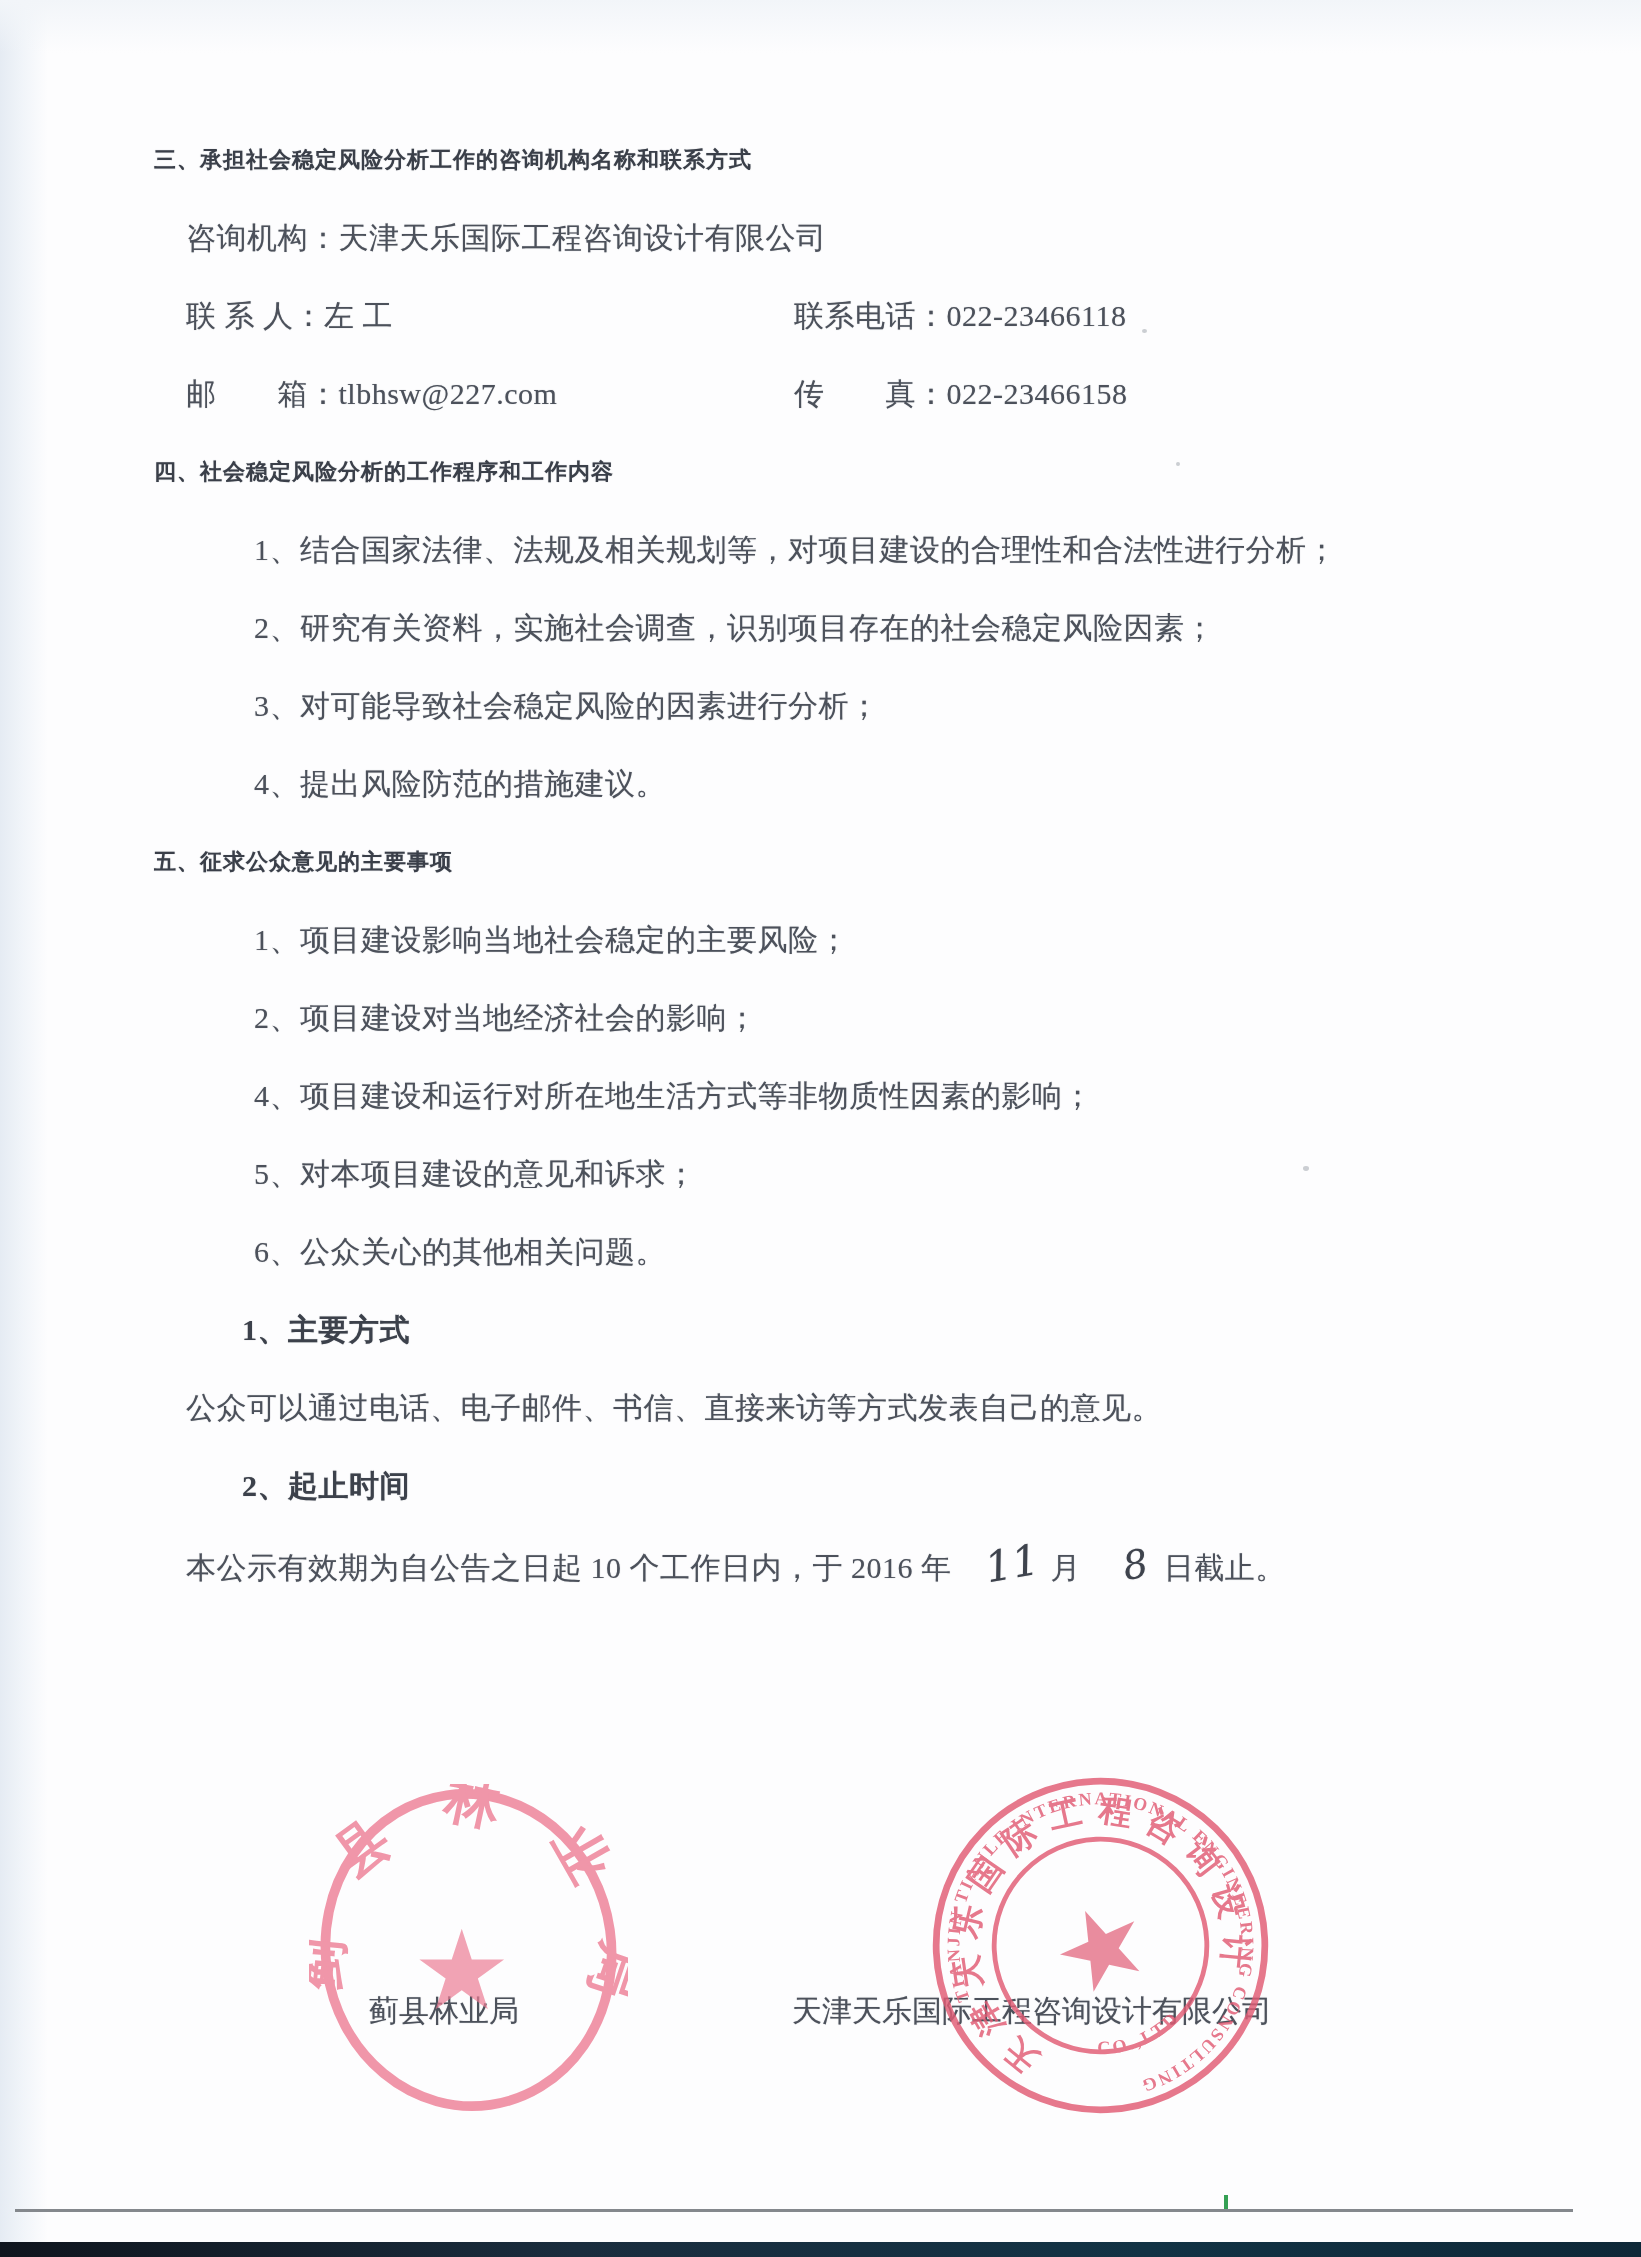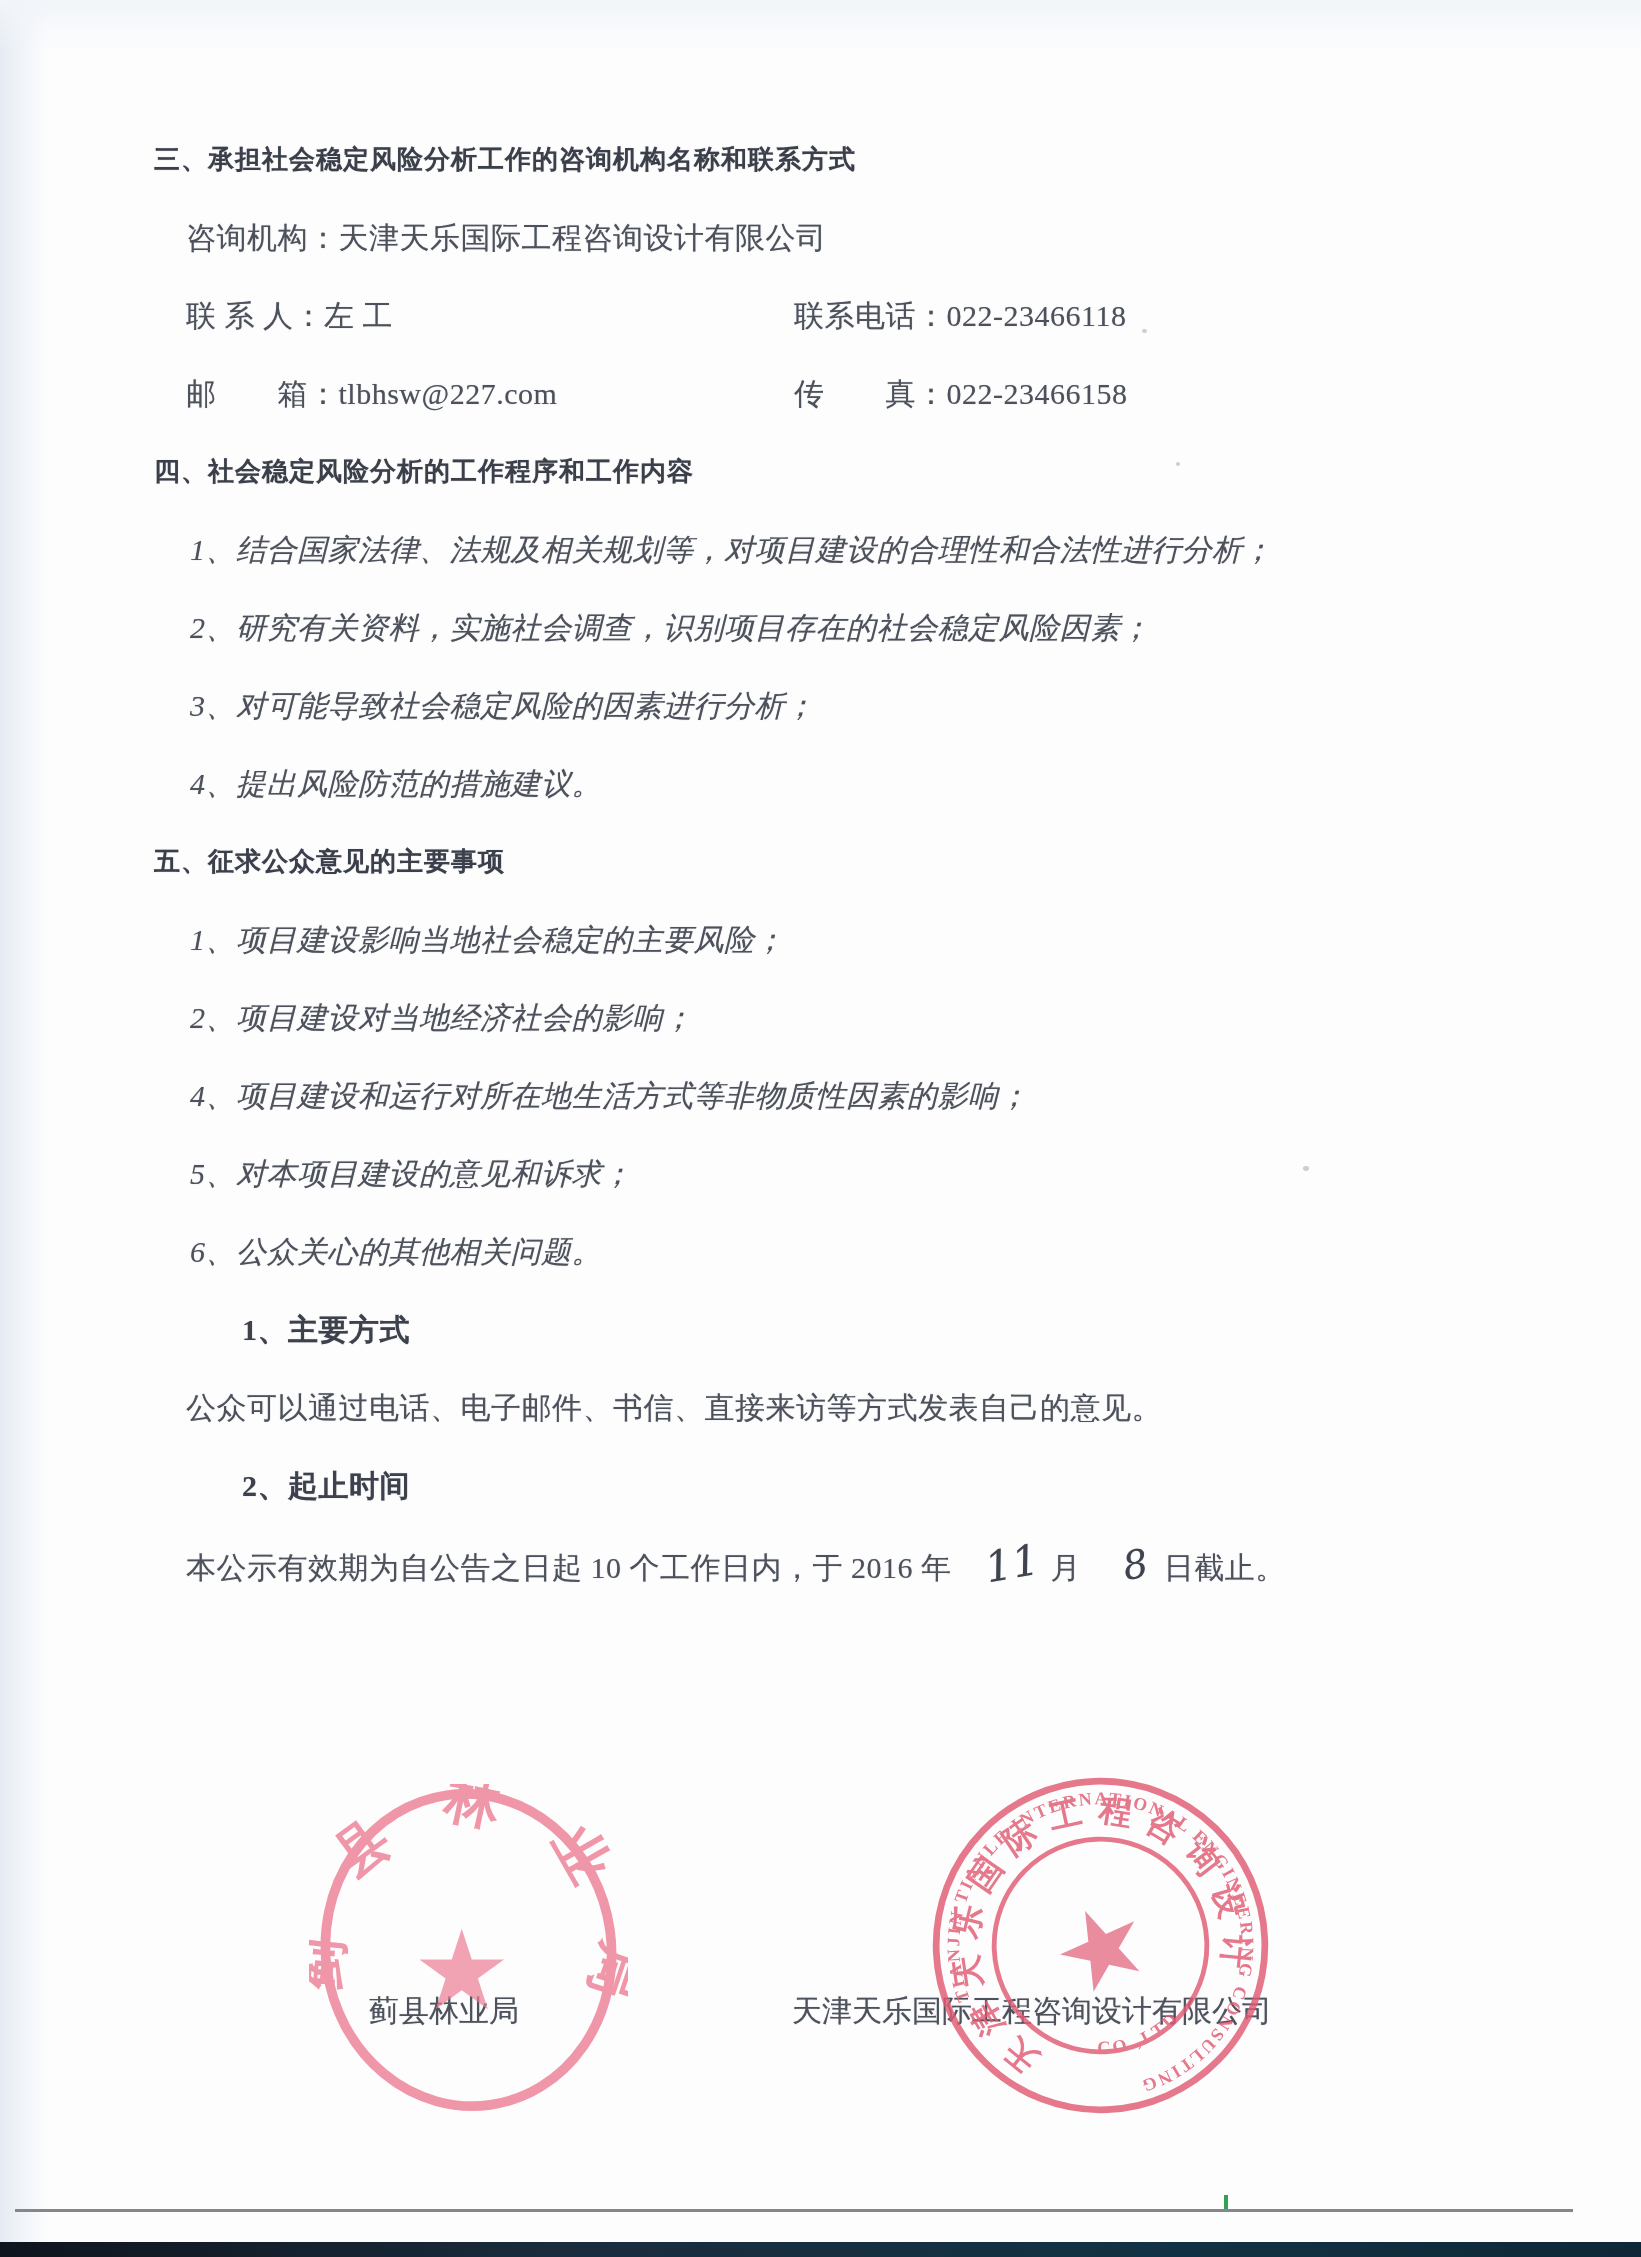--- a/index.html
+++ b/index.html
@@ -21,23 +21,23 @@
   .speck.s1{left:1142px;top:329px;width:4.8px;height:3.9px;}
   .speck.s2{left:1303px;top:1166px;width:5.8px;height:4.8px;}
   .speck.s3{left:1176px;top:462px;width:3.9px;height:3.9px;}
 
   
   .doc{position:absolute;left:154px;top:140px;width:1371px;color:#4c515b;
     text-shadow:0 0 1px rgba(76,81,91,.45);}
   .line{height:39px;line-height:39px;margin-bottom:39px;font-size:30px;
     letter-spacing:0.5px;white-space:nowrap;}
   .heading{font-family:"Liberation Sans","DejaVu Sans",sans-serif;font-weight:700;
-    color:#3a3f49;font-size:26px;letter-spacing:1px;}
+    color:#3a3f49;font-size:22px;letter-spacing:1px;}
   .sub{margin-left:32px;}
-  .item{margin-left:36px;font-style:italic;}
+  .item{margin-left:100px;}
   .subtitle{margin-left:88px;font-weight:700;color:#3c414b;}
   .row{position:relative;}
   .col2{position:absolute;left:608px;top:0;font-family:Liberation Serif, serif;}
 
   .hw{display:inline-block;font-family:"DejaVu Serif",serif;font-style:italic;
     color:#3e434d;transform:rotate(-10deg);}
   .hw-month{font-size:42px;margin:0 11.6px 0 33px;}
   .hw-day{font-size:39px;margin:0 15.4px 0 42px;}
 
   

